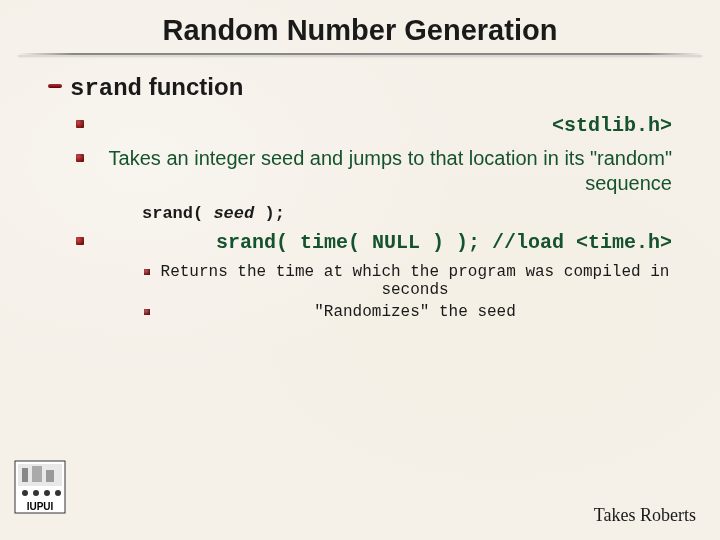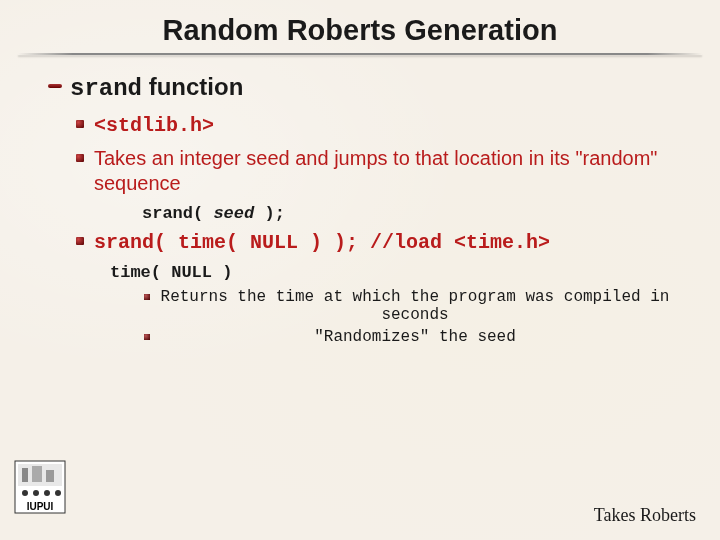--- a/index.html
+++ b/index.html
@@ -43,26 +43,27 @@
     left: 0;
     top: 11px;
     width: 14px;
     height: 4px;
     background: linear-gradient(to bottom, #a33 0%, #600 100%);
     border-radius: 2px;
   }
   .mono { font-family: "Courier New", Courier, monospace; font-weight: bold; }
   .l2 {
     font-size: 20px;
-    color: #b91c1c;
+    color: #14532d;
     margin-left: 28px;
     margin-bottom: 8px;
     position: relative;
     padding-left: 18px;
     line-height: 1.25;
+    text-align: right;
   }
   .l2::before {
     content: "";
     position: absolute;
     left: 0;
     top: 8px;
     width: 8px;
     height: 8px;
     background: radial-gradient(circle at 30% 30%, #c44 0%, #500 100%);
     border-radius: 1px;
@@ -118,21 +119,21 @@
     right: 24px;
     bottom: 14px;
     font-size: 18px;
     color: #1a1a1a;
     font-family: "Times New Roman", Times, serif;
   }
 </style>
 </head>
 <body>
 
-<div class="title">Random Roberts Generation</div>
+<div class="title">Random Number Generation</div>
 <div class="title-underline"></div>
 
 <div class="content">
 
   <div class="l1">
     <span class="mono">srand</span><span> function</span>
   </div>
 
   <div class="l2">
     <span class="mono">&lt;stdlib.h&gt;</span>
@@ -141,21 +142,20 @@
   <div class="l2">Takes an integer seed and jumps to that location in its "random" sequence</div>
 
   <div class="l3">
     <span>srand( </span><span class="italic">seed</span><span> );</span>
   </div>
 
   <div class="l2">
     <span class="mono">srand( time( NULL ) );  //load &lt;time.h&gt;</span>
   </div>
 
-  <div class="l3b">time( NULL )</div>
 
   <div class="l4">Returns the time at which the program was compiled in seconds</div>
   <div class="l4">"Randomizes" the seed</div>
 
 </div>
 
 <div class="footer-logo">
   <svg width="52" height="54" viewBox="0 0 52 54">
     <rect x="1" y="1" width="50" height="52" fill="#fff" stroke="#333" stroke-width="1"></rect>
     <rect x="4" y="4" width="44" height="22" fill="#e8e8e8"></rect>

